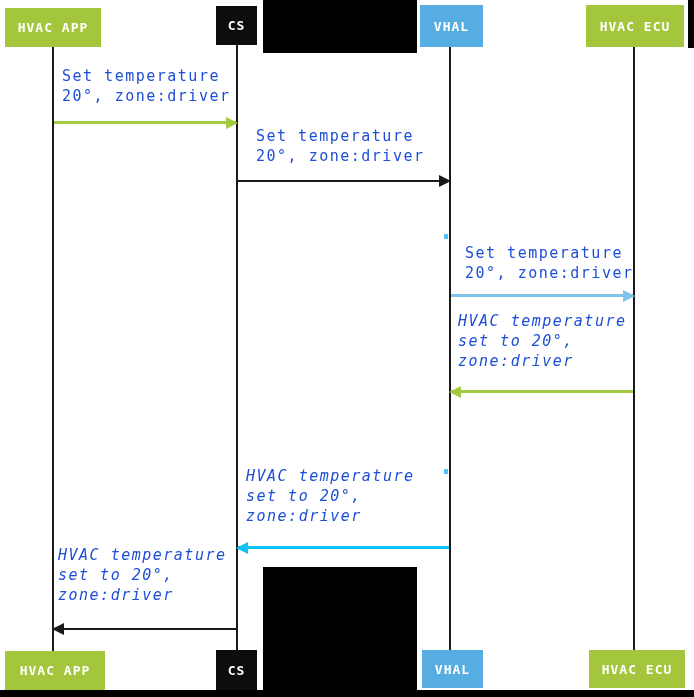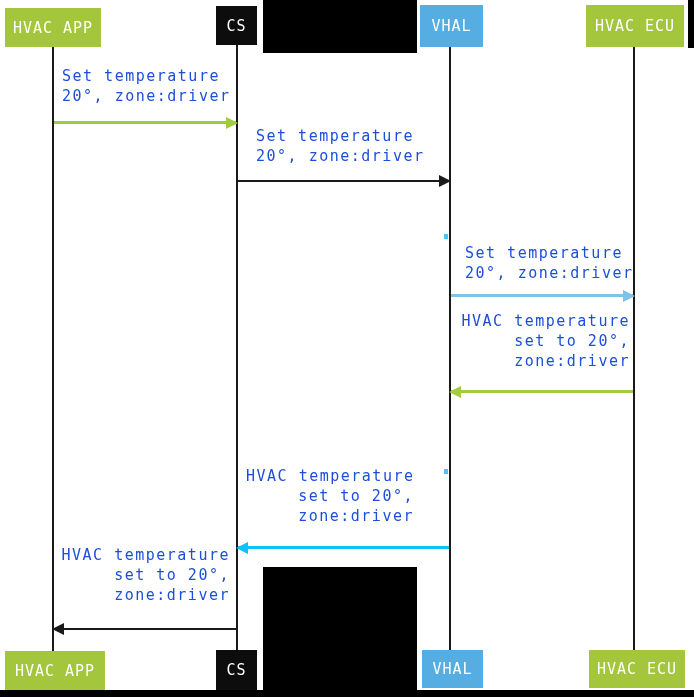--- a/index.html
+++ b/index.html
@@ -7,39 +7,39 @@
     position:relative;
     width:694px; height:697px;
     background:#ffffff;
     overflow:hidden;
     font-family:"DejaVu Sans Mono", monospace;
   }
   .box {
     position:absolute;
     display:flex; align-items:center; justify-content:center;
     color:#ffffff;
-    font-weight:normal;
-    font-size:15px;
+    font-weight:bold;
+    font-size:13px;
     letter-spacing:1px;
     white-space:nowrap;
   }
   .lifeline {
     position:absolute;
     width:2px;
     background:#1a1a1a;
   }
   .msg-label {
     position:absolute;
     font-size:15px;
     letter-spacing:1.5px;
     line-height:20px;
     color:#1d4ed8;
     white-space:nowrap;
   }
-  .msg-label.center { text-align:right; }
+  .msg-label.center { text-align:left;font-style:italic; }
   .arrow {
     position:absolute;
     height:3px;
     background:currentColor;
   }
   .arrow.thin { height:2px; }
   .arrow.dir-right::after {
     content:""; position:absolute; right:-2px; top:50%;
     transform:translateY(-50%);
     border:6px solid transparent; border-right:0;

